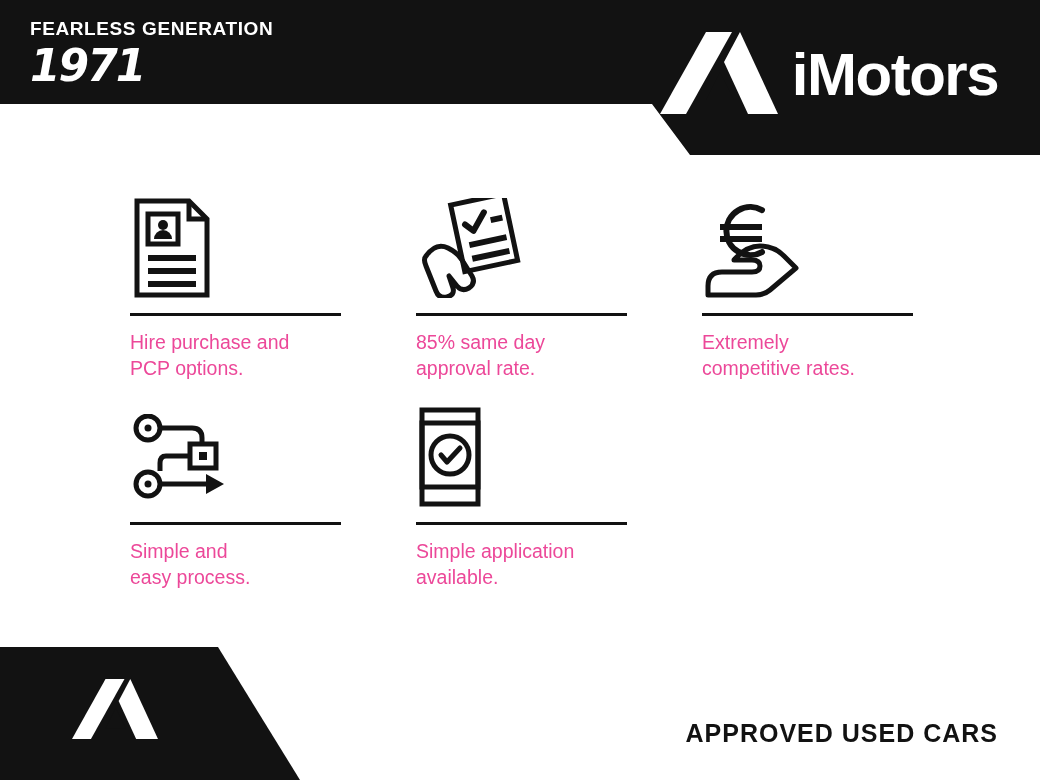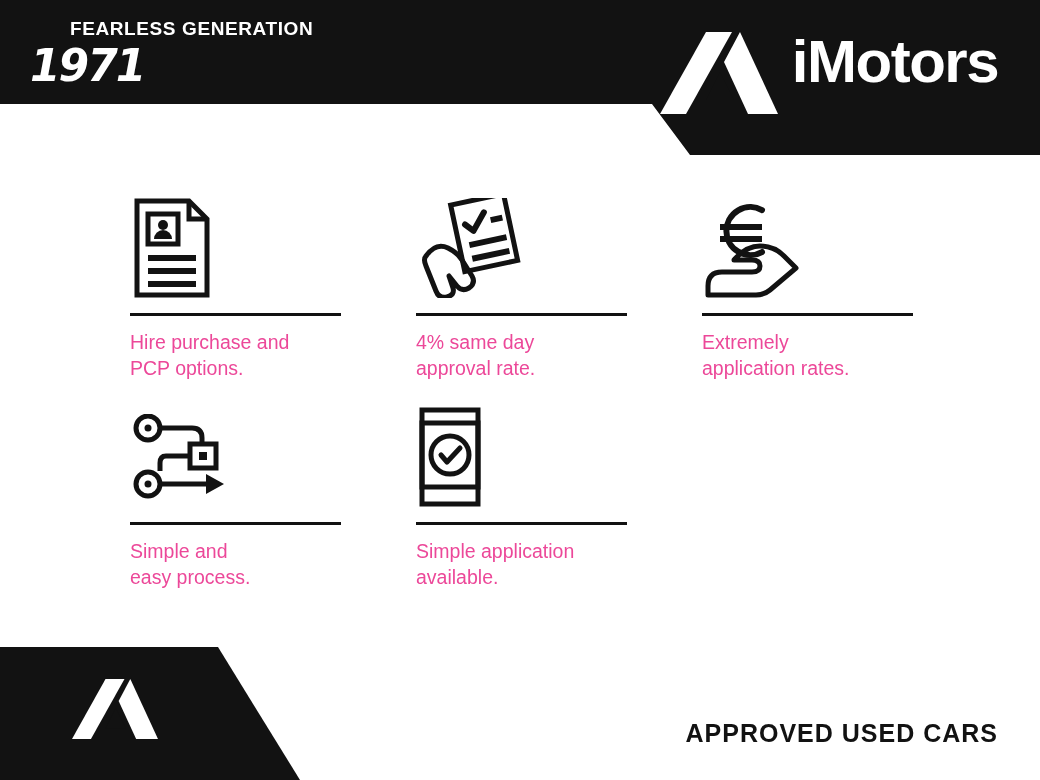--- a/index.html
+++ b/index.html
@@ -36,40 +36,39 @@
     clip-path: polygon(0 0, 1040px 0, 1040px 155px, 690px 155px, 652px 104px, 0 104px);
   }
   .tagline {
     position: absolute;
     left: 30px;
     top: 18px;
     color: #ffffff;
     font-size: 19px;
     font-weight: bold;
     letter-spacing: 0.6px;
-    margin-left: 40px;
   }
   .year {
     position: absolute;
     left: 30px;
     top: 40px;
     color: #ffffff;
     font-size: 44px;
     font-weight: bold;
     font-style: italic;
     letter-spacing: -2px;
     font-family: "DejaVu Sans", sans-serif;
     text-align: right;
   }
   .brand {
     position: absolute;
     right: 42px;
     top: 32px;
     display: flex;
-    align-items: flex-start;
+    align-items: center;
     gap: 14px;
   }
   .brand-name {
     color: #ffffff;
     font-size: 60px;
     font-weight: bold;
     letter-spacing: -1.5px;
     line-height: 1;
   }
 
@@ -191,36 +190,36 @@
             <rect x="42" y="4" width="54" height="68" fill="none" stroke="#121212" stroke-width="5"></rect>
             <path d="M52 26 l7 8 l14 -16" fill="none" stroke="#121212" stroke-width="6" stroke-linecap="round" stroke-linejoin="round"></path>
             <rect x="78" y="24" width="12" height="6" fill="#121212"></rect>
             <rect x="52" y="44" width="38" height="6" fill="#121212"></rect>
             <rect x="52" y="58" width="38" height="6" fill="#121212"></rect>
           </g>
           <path d="M8 58 q10 -14 22 -8 q10 5 14 12 l10 16 q4 7 -3 12 q-7 4 -12 -2 l-8 -10 l4 12 q2 7 -6 9 q-8 2 -11 -6 l-10 -25 q-3 -7 0 -10 Z" fill="none" stroke="#121212" stroke-width="5" stroke-linejoin="round"></path>
         </svg>
       </div>
       <div class="feature-rule"></div>
-      <div class="feature-text">4% same day
+      <div class="feature-text">85% same day
 approval rate.</div>
     </div>
 
     <div class="feature">
       <div class="feature-icon">
         <svg width="100" height="100" viewBox="0 0 100 100" aria-hidden="true">
           <path d="M58 12 a24 24 0 1 0 0 42" fill="none" stroke="#121212" stroke-width="6" stroke-linecap="round"></path>
           <rect x="16" y="26" width="42" height="6" fill="#121212"></rect>
           <rect x="16" y="38" width="42" height="6" fill="#121212"></rect>
           <path d="M4 88 q0 -14 14 -14 h30 q8 0 8 -6 q0 -6 -8 -6 h-18 q12 -14 26 -14 q14 0 24 10 q12 12 12 12 l-26 22 q-6 5 -14 5 H4 Z" fill="none" stroke="#121212" stroke-width="5" stroke-linejoin="round"></path>
         </svg>
       </div>
       <div class="feature-rule"></div>
       <div class="feature-text">Extremely
-application rates.</div>
+competitive rates.</div>
     </div>
 
     <div class="feature">
       <div class="feature-icon">
         <svg width="96" height="86" viewBox="0 0 96 86" aria-hidden="true">
           <circle cx="16" cy="14" r="12" fill="none" stroke="#121212" stroke-width="5"></circle>
           <circle cx="16" cy="14" r="3.5" fill="#121212"></circle>
           <circle cx="16" cy="70" r="12" fill="none" stroke="#121212" stroke-width="5"></circle>
           <circle cx="16" cy="70" r="3.5" fill="#121212"></circle>
           <path d="M28 14 H60 q10 0 10 10 v6" fill="none" stroke="#121212" stroke-width="5"></path>

